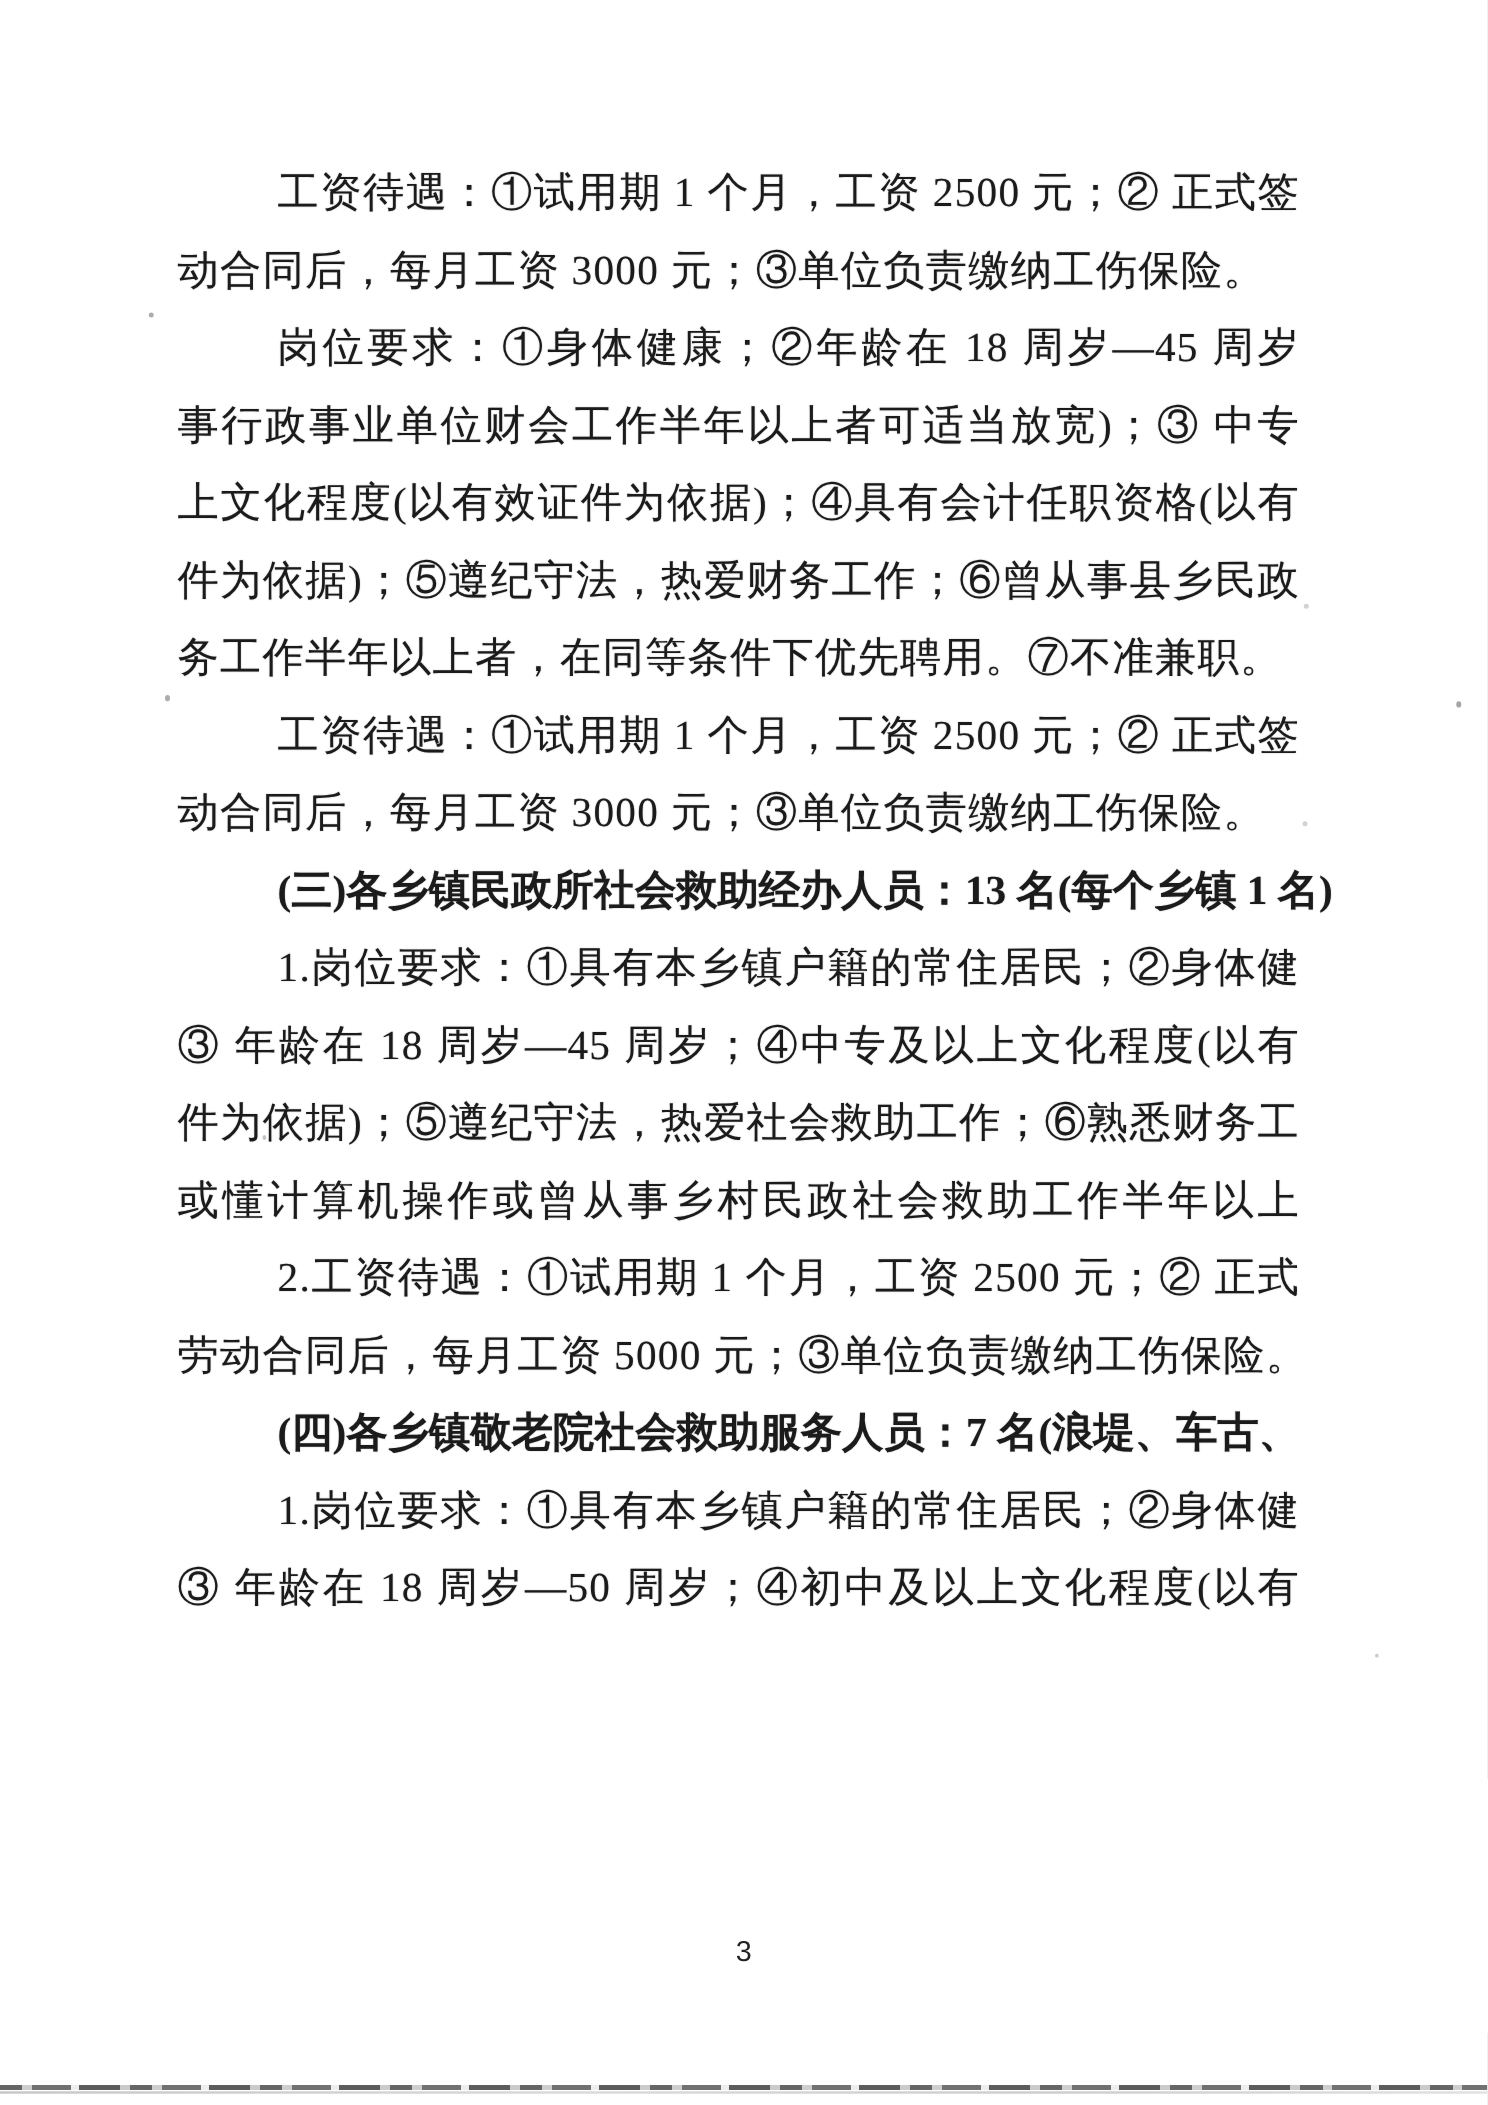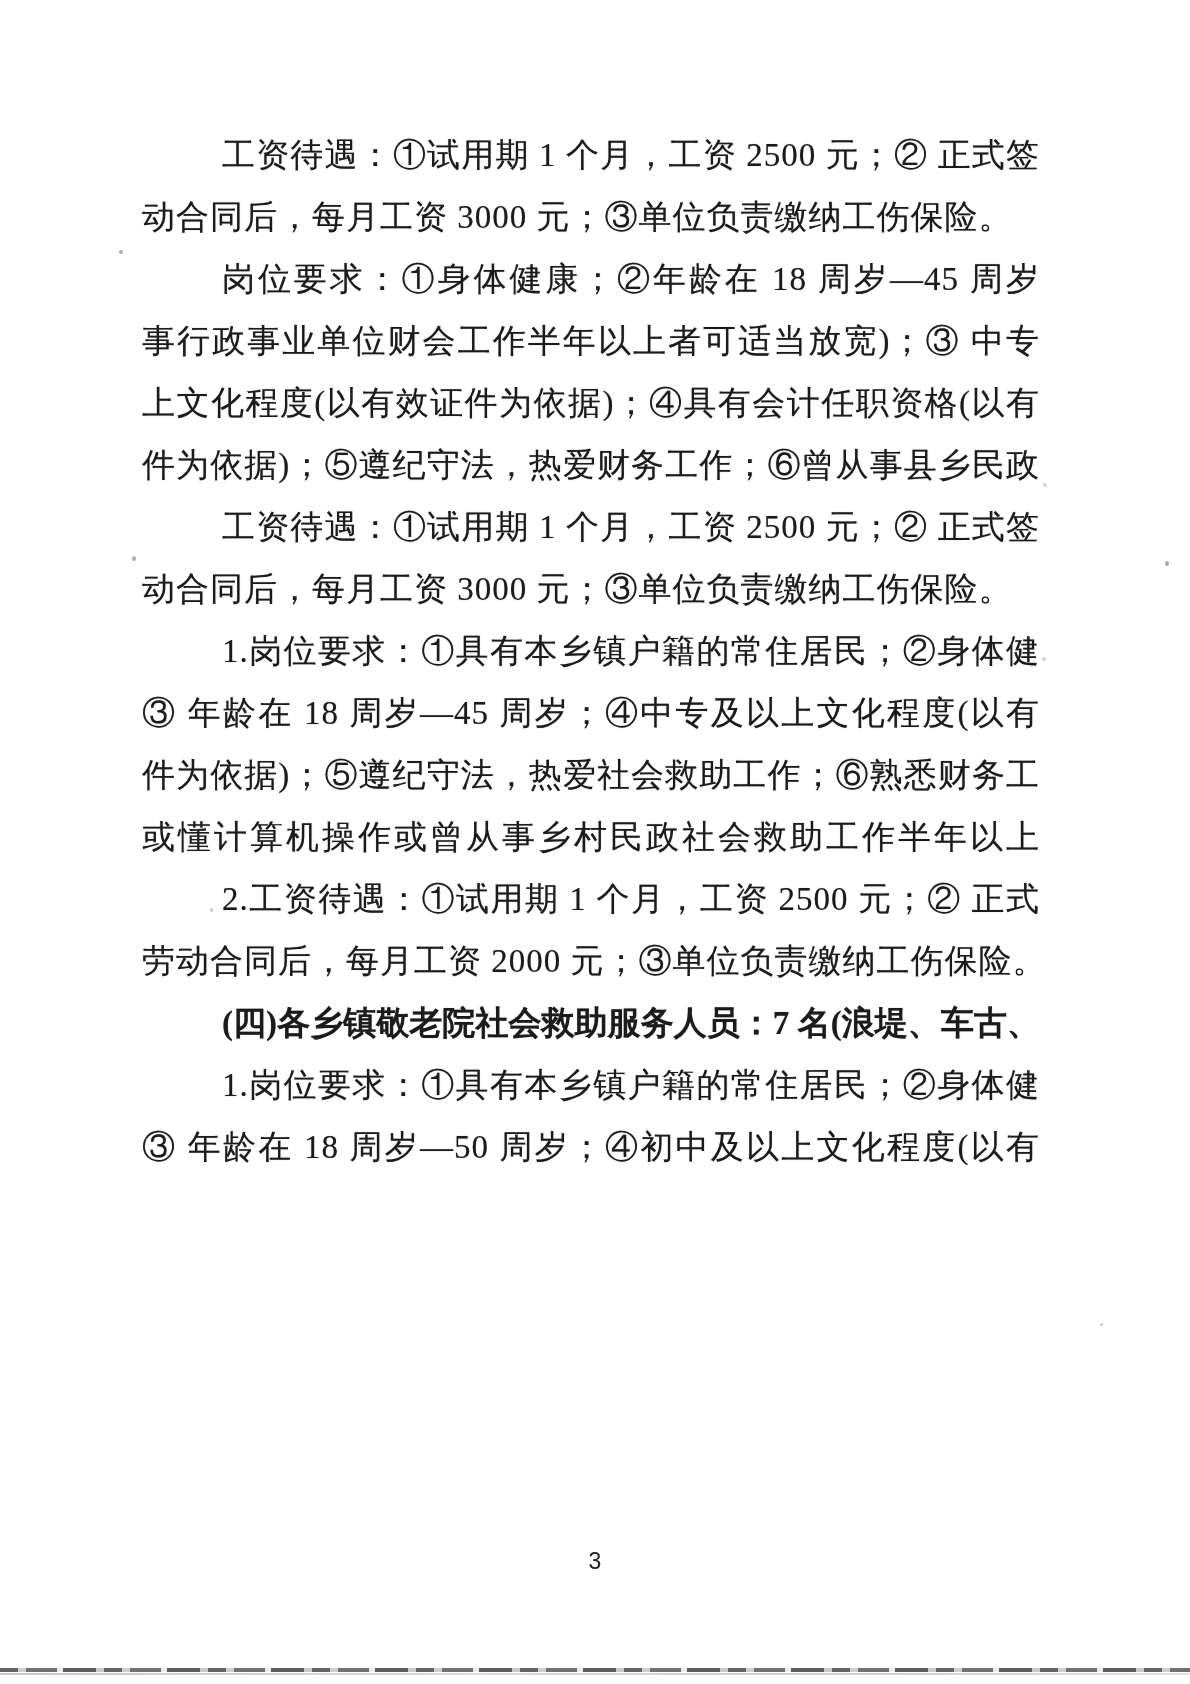--- a/index.html
+++ b/index.html
@@ -96,28 +96,30 @@
 <body>
 
 <div class="page">
   <div class="textblock" id="textblock">
       <div class="line fill indent">工资待遇：①试用期 1 个月，工资 2500 元；② 正式签订劳</div>
       <div class="line">动合同后，每月工资 3000 元；③单位负责缴纳工伤保险。</div>
       <div class="line fill indent">岗位要求：①身体健康；②年龄在 18 周岁—45 周岁(曾从</div>
       <div class="line fill">事行政事业单位财会工作半年以上者可适当放宽)；③ 中专及以</div>
       <div class="line fill">上文化程度(以有效证件为依据)；④具有会计任职资格(以有效证</div>
       <div class="line fill">件为依据)；⑤遵纪守法，热爱财务工作；⑥曾从事县乡民政财</div>
+      <div class="line">务工作半年以上者，在同等条件下优先聘用。⑦不准兼职。</div>
       <div class="line fill indent">工资待遇：①试用期 1 个月，工资 2500 元；② 正式签订劳</div>
       <div class="line">动合同后，每月工资 3000 元；③单位负责缴纳工伤保险。</div>
+      <div class="line heading indent">(三)各乡镇民政所社会救助经办人员：13 名(每个乡镇 1 名)</div>
       <div class="line fill indent">1.岗位要求：①具有本乡镇户籍的常住居民；②身体健康；</div>
       <div class="line fill">③ 年龄在 18 周岁—45 周岁；④中专及以上文化程度(以有效证</div>
       <div class="line fill">件为依据)；⑤遵纪守法，热爱社会救助工作；⑥熟悉财务工作</div>
       <div class="line fill">或懂计算机操作或曾从事乡村民政社会救助工作半年以上者，在</div>
       <div class="line fill indent">2.工资待遇：①试用期 1 个月，工资 2500 元；② 正式签订</div>
-      <div class="line">劳动合同后，每月工资 2000 元；③单位负责缴纳工伤保险。</div>
+      <div class="line">劳动合同后，每月工资 5000 元；③单位负责缴纳工伤保险。</div>
       <div class="line heading fill indent">(四)各乡镇敬老院社会救助服务人员：7 名(浪堤、车古、大</div>
       <div class="line fill indent">1.岗位要求：①具有本乡镇户籍的常住居民；②身体健康；</div>
       <div class="line fill">③ 年龄在 18 周岁—50 周岁；④初中及以上文化程度(以有效证</div>
     </div>
 
   <div class="page-number">3</div>
 
   <div class="scan-edge"></div>
   <div class="scan-edge-soft"></div>
 

